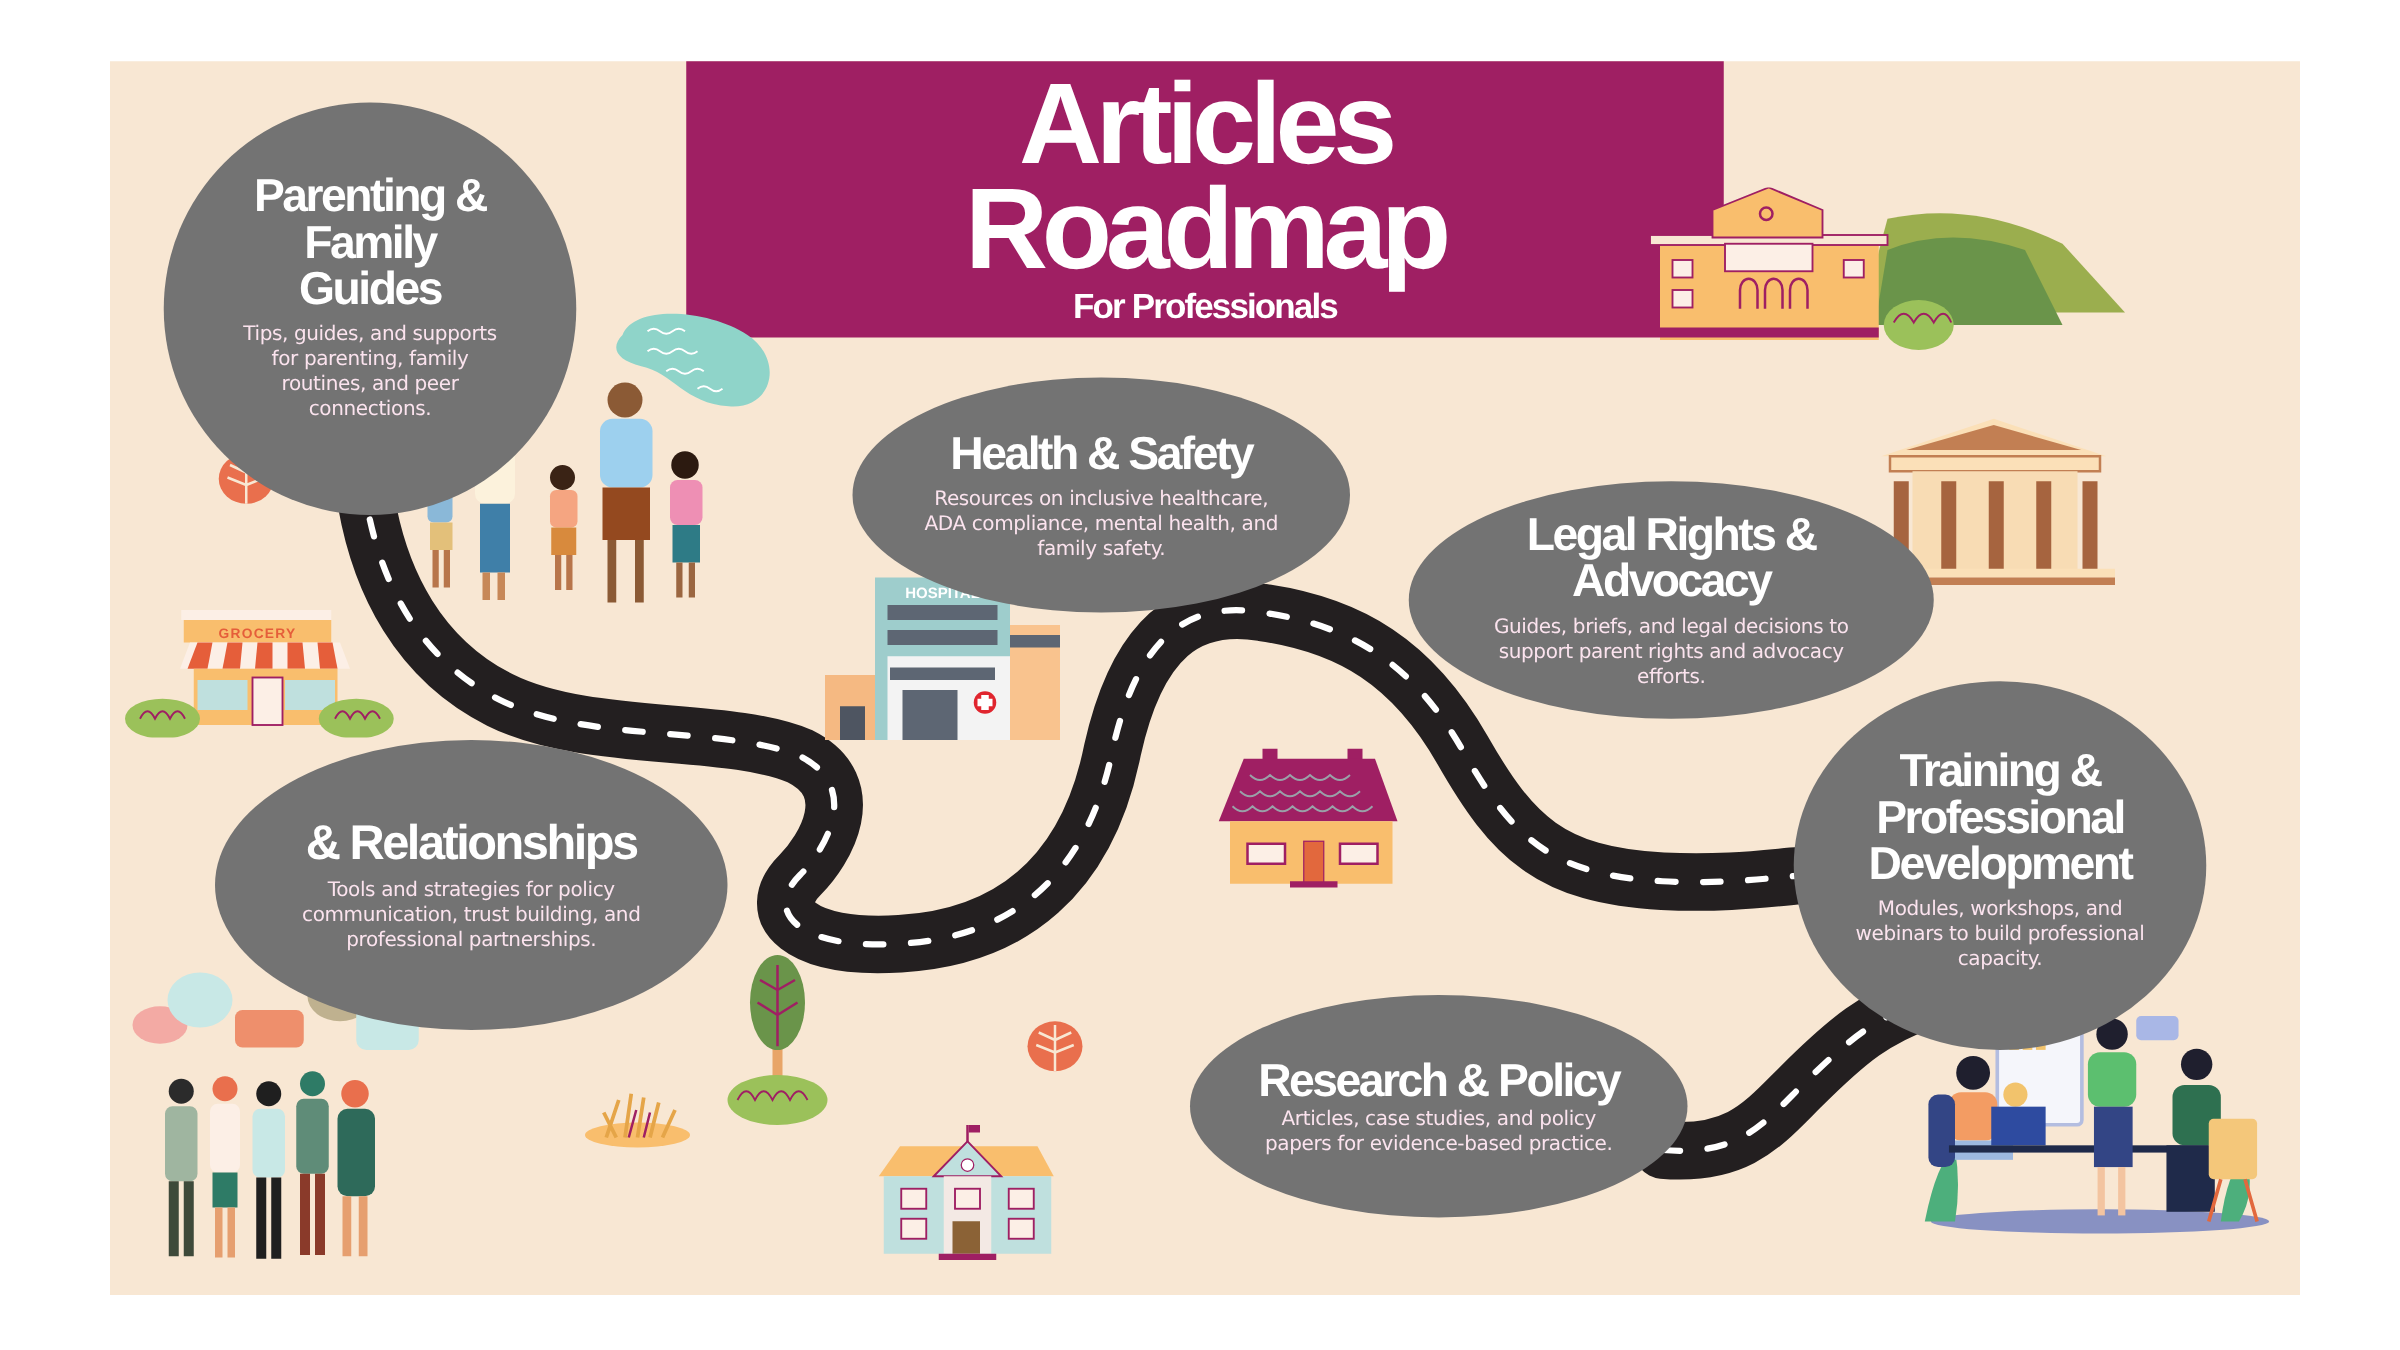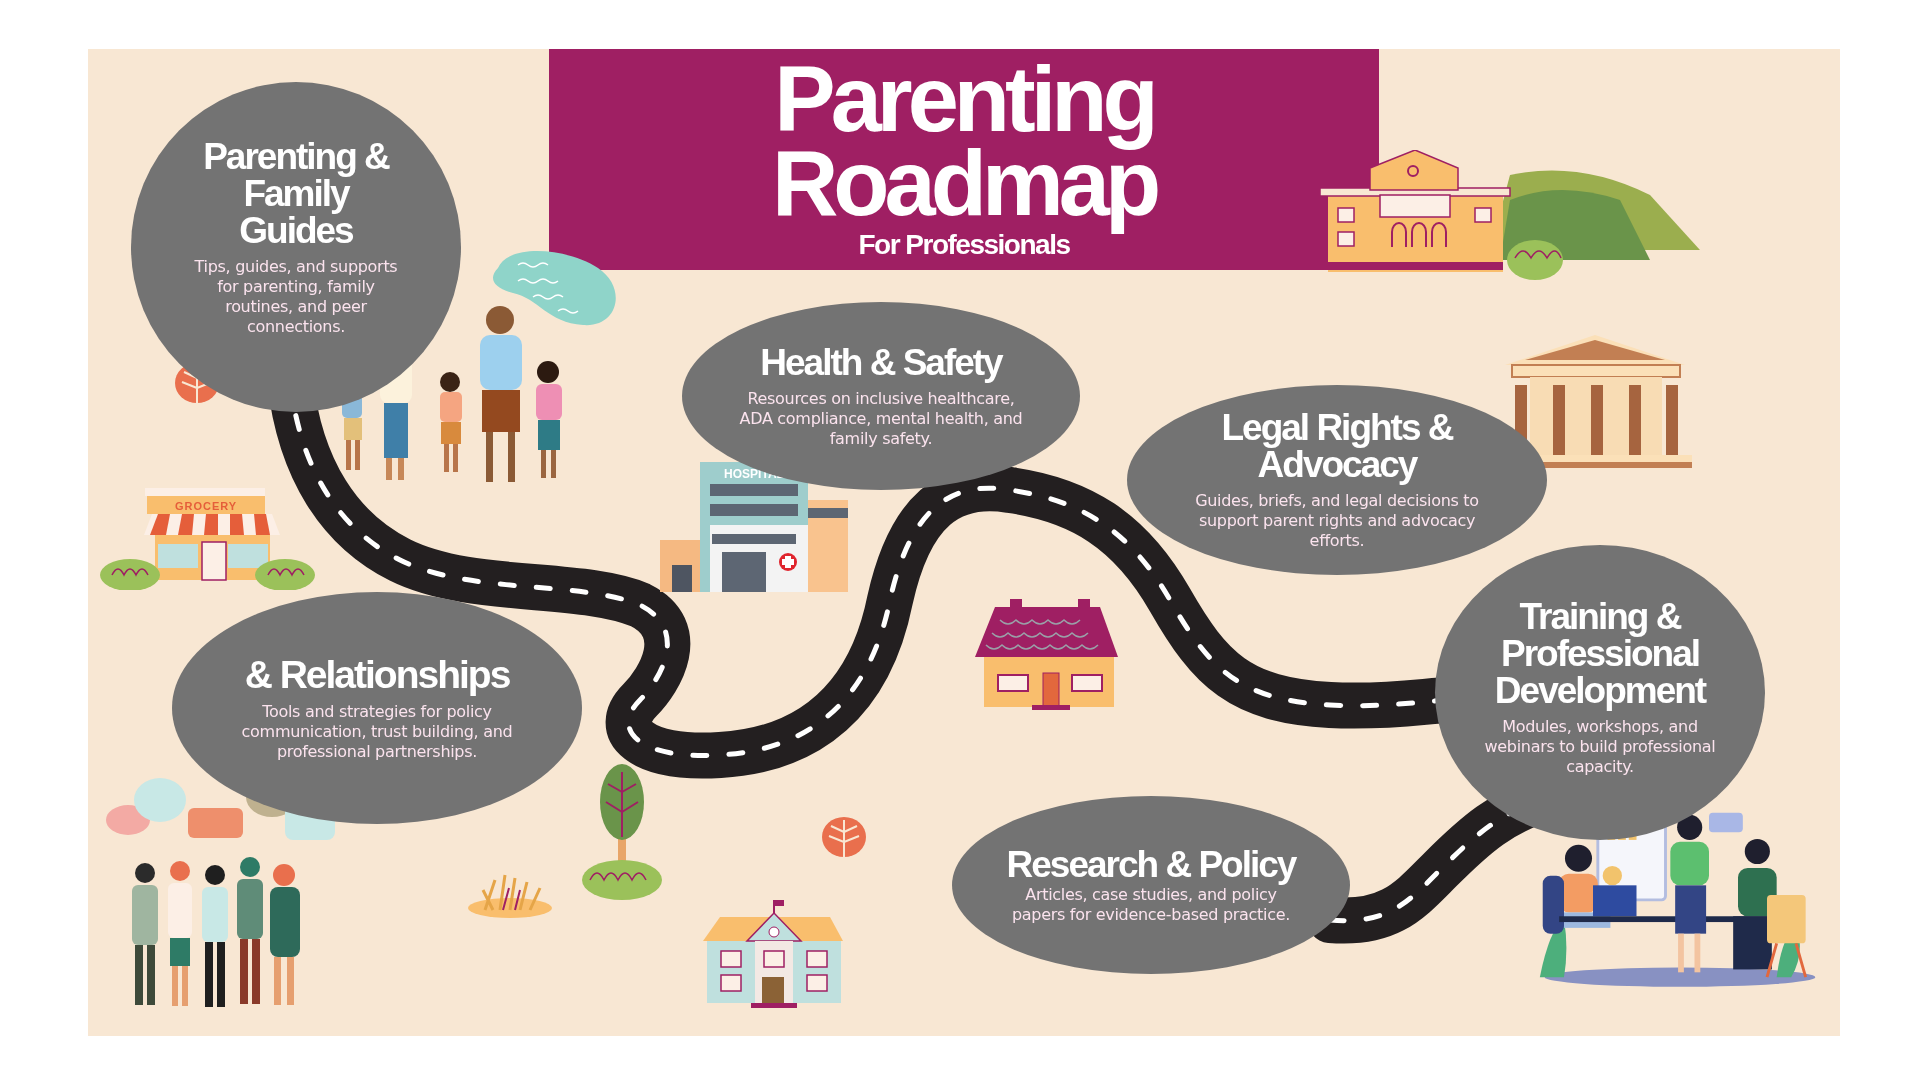--- a/index.html
+++ b/index.html
@@ -21,21 +21,21 @@
 <div class="canvas"></div>
 
 <svg class="layer" viewBox="0 0 1920 1080" width="1920" height="1080">
   <path id="road" d="M290 380 C 300 470, 340 530, 400 560 C 470 595, 580 580, 640 605 C 690 630, 660 680, 640 700 C 610 730, 640 760, 720 755 C 810 750, 870 700, 890 600 C 910 510, 950 480, 1010 490 C 1080 500, 1130 530, 1170 600 C 1210 670, 1240 700, 1330 705 C 1390 708, 1430 700, 1450 700" fill="none" stroke="#231F20" stroke-width="46" stroke-linecap="round"></path>
   <path d="M290 380 C 300 470, 340 530, 400 560 C 470 595, 580 580, 640 605 C 690 630, 660 680, 640 700 C 610 730, 640 760, 720 755 C 810 750, 870 700, 890 600 C 910 510, 950 480, 1010 490 C 1080 500, 1130 530, 1170 600 C 1210 670, 1240 700, 1330 705 C 1390 708, 1430 700, 1450 700" fill="none" stroke="#ffffff" stroke-width="5" stroke-dasharray="14 22" stroke-linecap="round"></path>
   <path d="M1330 920 C 1390 925, 1410 900, 1440 870 C 1480 830, 1500 815, 1540 800" fill="none" stroke="#231F20" stroke-width="46" stroke-linecap="round"></path>
   <path d="M1330 920 C 1390 925, 1410 900, 1440 870 C 1480 830, 1500 815, 1540 800" fill="none" stroke="#ffffff" stroke-width="5" stroke-dasharray="14 22" stroke-linecap="round"></path>
 </svg>
 
 <div class="banner">
-  <div class="t1">Parenting</div>
+  <div class="t1">Articles</div>
   <div class="t2">Roadmap</div>
   <div class="sub">For Professionals</div>
 </div>
 
 <svg style="left:1320px;top:150px" width="400" height="130" viewBox="0 0 400 130">
   <path d="M190 25 Q 260 10 330 45 L 380 100 L 170 100 Z" fill="#9BAE4E"></path>
   <path d="M190 50 Q 240 30 300 50 L 330 110 L 180 110 Z" fill="#6A944A"></path>
   <rect x="8" y="40" width="175" height="82" fill="#F9BE6D"></rect>
   <rect x="0" y="38" width="190" height="8" fill="#F8E7D3" stroke="#9F1F63" stroke-width="1.5"></rect>
   <polygon points="50,18 95,0 138,18 138,40 50,40" fill="#F9BE6D" stroke="#9F1F63" stroke-width="1.5"></polygon>

